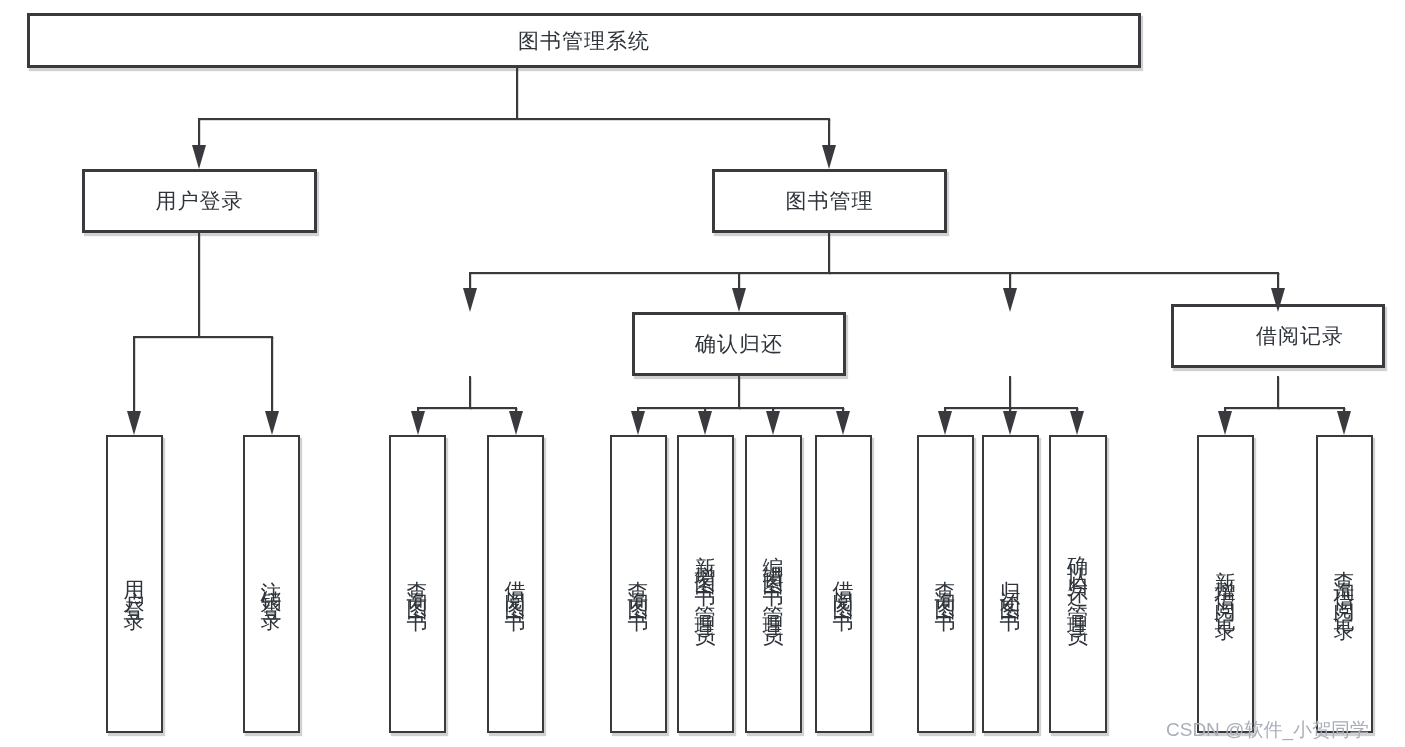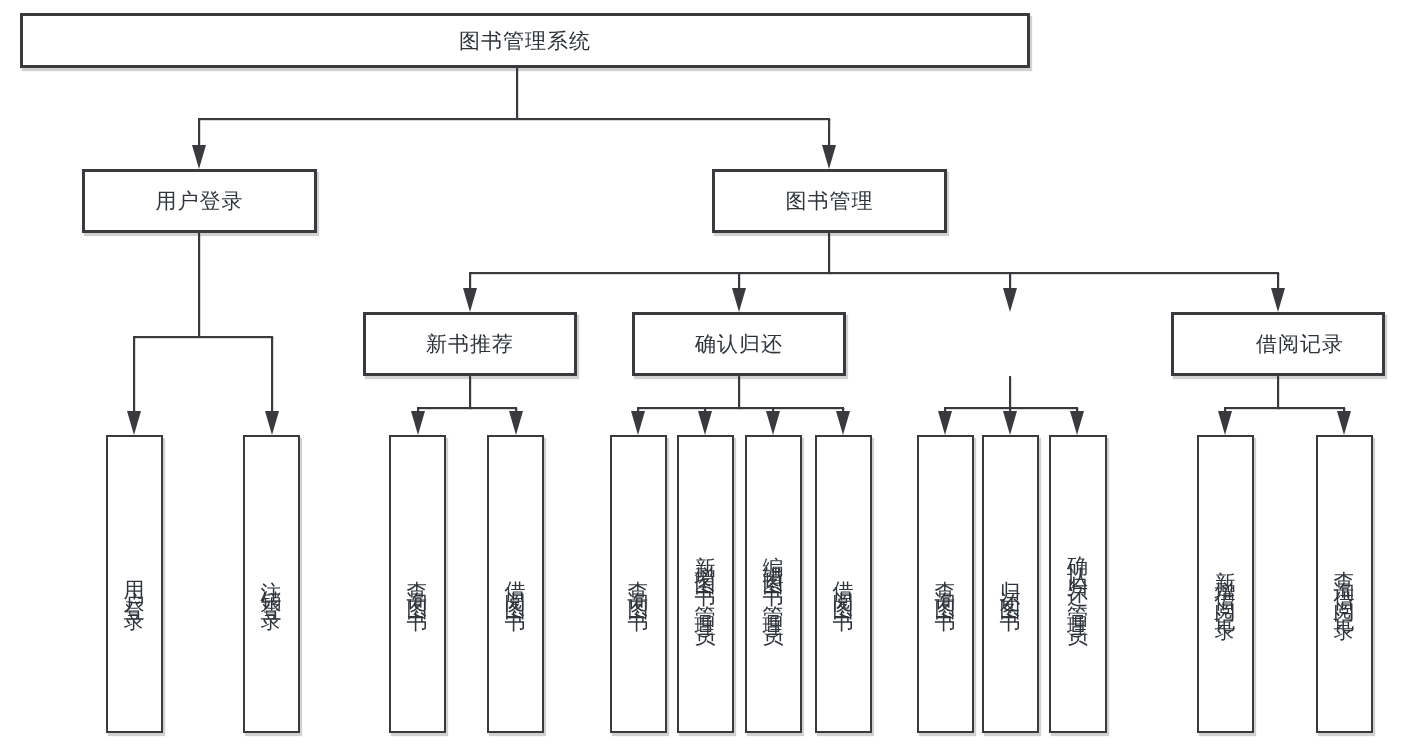--- a/index.html
+++ b/index.html
@@ -59,28 +59,27 @@
     color:var(--watermark);
     white-space:nowrap;
     z-index:10;
   }
 </style>
 </head>
 <body>
 
 <div class="canvas">
 
-  <div class="box hbox" style="left:20px;top:13px;width:1010px;height:55px;">图书管理系统</div>
+  <div class="box hbox" style="left:27px;top:13px;width:1114px;height:55px;">图书管理系统</div>
 
   <div class="box hbox" style="left:82px;top:169px;width:235px;height:64px;">用户登录</div>
   <div class="box hbox" style="left:712px;top:169px;width:235px;height:64px;">图书管理</div>
 
-  <div class="box hbox" style="left:363px;top:312px;width:214px;height:64px;">新书推荐</div>
   <div class="box hbox" style="left:632px;top:312px;width:214px;height:64px;">确认归还</div>
-  <div class="box hbox" style="left:1171px;top:312px;width:214px;height:64px;padding-left:44px;">借阅记录</div>
+  <div class="box hbox" style="left:1171px;top:304px;width:214px;height:64px;padding-left:44px;">借阅记录</div>
 
   <div class="box vbox" style="left:106px;top:435px;width:57px;height:298px;">
       <span>用户登录</span>
     </div>
   <div class="box vbox" style="left:243px;top:435px;width:57px;height:298px;">
       <span>注销登录</span>
     </div>
 
   <div class="box vbox" style="left:389px;top:435px;width:57px;height:298px;">
       <span>查询图书</span>
@@ -171,14 +170,15 @@
   <div class="arrow" style="left:1003px;top:411px;"></div>
   <div class="arrow" style="left:1070px;top:411px;"></div>
 
   <div class="vline" style="left:1277px;top:376px;height:33px;"></div>
   <div class="hline" style="left:1224px;top:407px;width:121px;"></div>
   <div class="vline" style="left:1224px;top:407px;height:10px;"></div>
   <div class="vline" style="left:1343px;top:407px;height:10px;"></div>
   <div class="arrow" style="left:1218px;top:411px;"></div>
   <div class="arrow" style="left:1337px;top:411px;"></div>
 
+  <div class="watermark">CSDN @软件_小贺同学</div>
 
 </div>
 
 </body></html>

